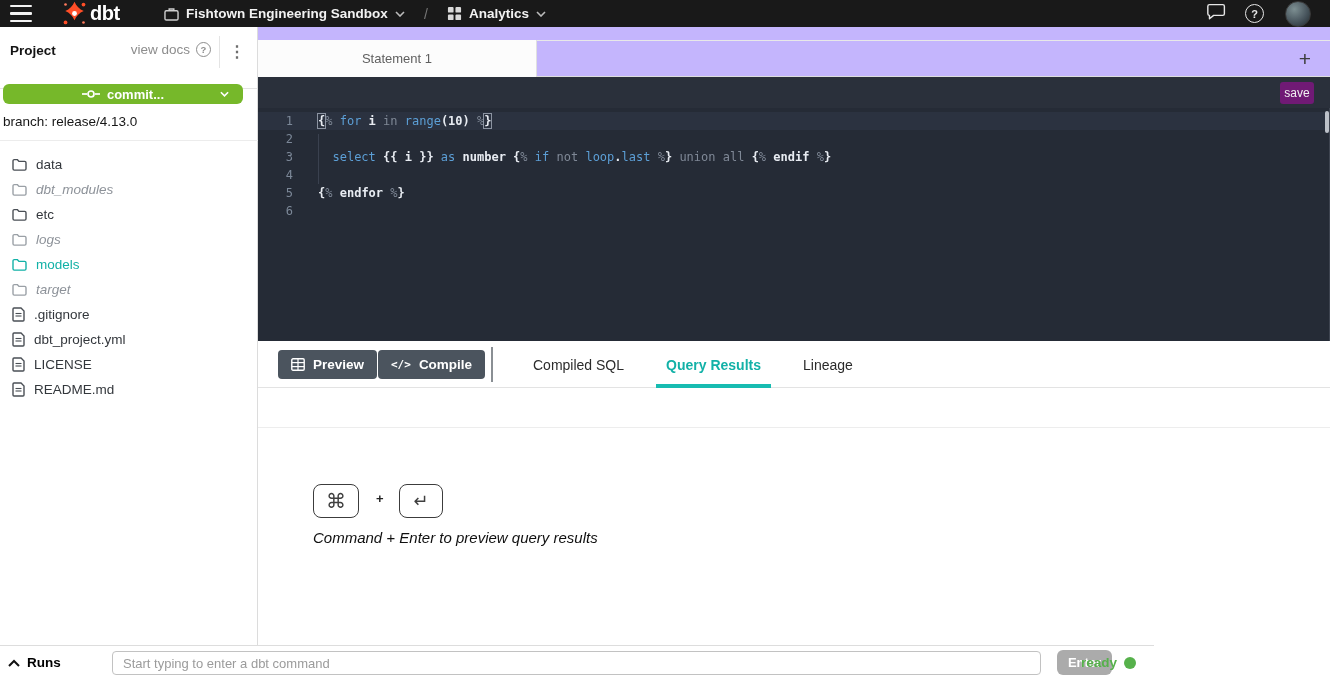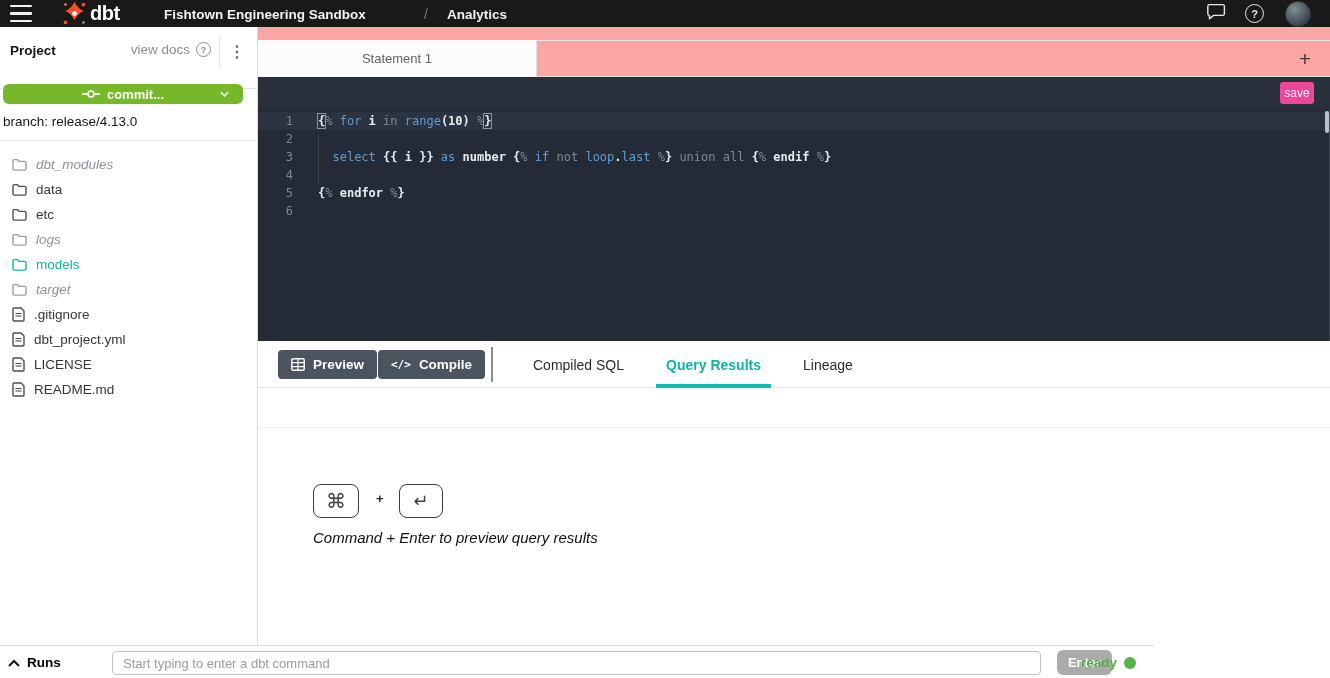--- a/index.html
+++ b/index.html
@@ -6,21 +6,21 @@
   html,body { background:#ffffff; }
   body { font-family:"Liberation Sans", sans-serif; }
   #app { position:relative; width:1330px; height:678px; overflow:hidden; background:#fff; }
 
   
   .topbar { position:absolute; left:0; top:0; width:1330px; height:27px; background:#191919; }
   .hamburger { position:absolute; left:10px; top:5px; width:22px; height:17px; display:flex; flex-direction:column; justify-content:space-between; cursor:pointer; }
   .hamburger span { display:block; height:2.4px; background:#f2f2f2; border-radius:1px; }
   .logo { position:absolute; left:62px; top:1px; display:flex; align-items:center; gap:3px; }
   .logo-text { color:#fff; font-size:20px; font-weight:800; letter-spacing:-0.5px; line-height:25px; }
-  .tb-group { position:absolute; top:0; height:27px; display:flex; align-items:center; gap:7px; cursor:pointer;flex-direction:column; }
+  .tb-group { position:absolute; top:0; height:27px; display:flex; align-items:center; gap:7px; cursor:pointer; }
   .tb-label { color:#f2f2f2; font-size:13.5px; font-weight:700; }
   .tb-slash { position:absolute; left:424px; top:0; height:27px; display:flex; align-items:center; color:#777; font-size:14px; }
   .tb-right { position:absolute; right:0; top:0; height:27px; display:flex; align-items:center; }
   .help-circle { width:19px; height:19px; border:1.8px solid #e6e6e6; border-radius:50%; color:#e6e6e6; font-size:11px; font-weight:700; display:flex; align-items:center; justify-content:center; }
   .avatar { width:26px; height:26px; border-radius:50%; background:radial-gradient(circle at 35% 30%, #7d8f92, #49565e 55%, #20292e); border:1px solid #3a3a3a; }
 
   
   .sidebar { position:absolute; left:0; top:27px; width:258px; height:618px; background:#fff; border-right:1px solid #dcdcdc; }
   .sb-header { position:absolute; left:0; top:0; width:100%; height:62px; border-bottom:1px solid #e4e4e4; }
   .sb-title { position:absolute; left:10px; top:16px; font-size:13.5px; font-weight:700; color:#141414; }
@@ -35,28 +35,28 @@
   .sb-rule { position:absolute; left:0; top:113px; width:258px; height:1px; background:#ececec; }
   .tree { position:absolute; left:0; top:125px; width:258px; }
   .tree-item { height:25px; display:flex; align-items:center; gap:9px; cursor:pointer; font-size:13.5px; color:#33373c; }
   .tree-item.lvl0 { padding-left:3px; }
   .tree-item.lvl1 { padding-left:12px; }
   .tree-item.muted { color:#8d9299; font-style:italic; }
   .tree-item.active { color:#12b1a7; }
   .tree-item svg { flex:0 0 auto; }
 
   
-  .tabbar { position:absolute; left:258px; top:27px; width:1072px; height:50px; background:#fca5a5; border-bottom:1px solid #dedede; }
+  .tabbar { position:absolute; left:258px; top:27px; width:1072px; height:50px; background:#c4b5fd; border-bottom:1px solid #dedede; }
   .tabbar-topline { position:absolute; left:0; top:13px; width:100%; height:1px; background:#e8e8e8; }
   .editor-tab { position:absolute; left:0; top:13px; width:279px; height:37px; background:#fcfcfc; border-right:1px solid #e0e0e0; display:flex; align-items:center; justify-content:center; font-size:13px; color:#5f5f5f; cursor:pointer; }
   .tab-plus { position:absolute; right:10px; top:13px; height:37px; width:30px; display:flex; align-items:center; justify-content:center; font-size:21px; font-weight:300; color:#3d3d3d; cursor:pointer; }
 
   
   .savebar { position:absolute; left:258px; top:77px; width:1072px; height:31px; background:#2a303b; }
-  .save-btn { position:absolute; right:16px; top:5px; width:34px; height:22px; background:#ec4899; border:none; border-radius:3px; color:#f2f2f2; font-size:12px; cursor:pointer; font-family:"Liberation Sans",sans-serif; }
+  .save-btn { position:absolute; right:16px; top:5px; width:34px; height:22px; background:#701a75; border:none; border-radius:3px; color:#f2f2f2; font-size:12px; cursor:pointer; font-family:"Liberation Sans",sans-serif; }
   .editor { position:absolute; left:258px; top:108px; width:1072px; height:233px; background:#252b36; font-family:"DejaVu Sans Mono", monospace; font-size:12px; }
   .editor-inner { position:absolute; left:0; top:4px; width:100%; }
   .code-row { position:relative; height:18px; line-height:18px; white-space:pre; }
   .code-row.active-line { background:#2b3240; }
   .gutter-num { position:absolute; left:0; width:35px; text-align:right; color:#7c8898; }
   .code-text { position:absolute; left:60px; }
   .tk-w { color:#e8ecf2; font-weight:600; }
   .tk-b { color:#5c9fd6; }
   .tk-g { color:#7f8896; }
   .tk-x { color:#e8ecf2; font-weight:600; outline:1px solid #8b93a1; }
@@ -169,35 +169,35 @@
         <line x1="13" y1="5" x2="18" y2="5" stroke="#fff" stroke-width="1.7"></line>
       </svg>
       <span>commit...</span>
       <svg class="commit-chev" width="9" height="6" viewBox="0 0 10 6">
           <path d="M1 1l4 4 4-4" fill="none" stroke="#fff" stroke-width="1.8"></path>
         </svg>
     </button>
     <div class="branch-row">branch: release/4.13.0</div>
     <div class="sb-rule"></div>
     <div class="tree" id="file-tree">
+        <div class="tree-item lvl1">
+          <span style="display: flex;">
+            <svg width="15" height="13" viewBox="0 0 16 14">
+              <path d="M1 3.2c0-.8.6-1.4 1.4-1.4h3.4l1.6 1.8h6.2c.8 0 1.4.6 1.4 1.4v6.6c0 .8-.6 1.4-1.4 1.4H2.4c-.8 0-1.4-.6-1.4-1.4V3.2z" fill="none" stroke="#4a4f55" stroke-width="1.5"></path>
+            </svg>
+          </span>
+          <span>data</span>
+        </div>
         <div class="tree-item lvl1 muted">
           <span style="display: flex;">
             <svg width="15" height="13" viewBox="0 0 16 14">
               <path d="M1 3.2c0-.8.6-1.4 1.4-1.4h3.4l1.6 1.8h6.2c.8 0 1.4.6 1.4 1.4v6.6c0 .8-.6 1.4-1.4 1.4H2.4c-.8 0-1.4-.6-1.4-1.4V3.2z" fill="none" stroke="#9aa0a6" stroke-width="1.5"></path>
             </svg>
           </span>
           <span>dbt_modules</span>
-        </div>
-        <div class="tree-item lvl1">
-          <span style="display: flex;">
-            <svg width="15" height="13" viewBox="0 0 16 14">
-              <path d="M1 3.2c0-.8.6-1.4 1.4-1.4h3.4l1.6 1.8h6.2c.8 0 1.4.6 1.4 1.4v6.6c0 .8-.6 1.4-1.4 1.4H2.4c-.8 0-1.4-.6-1.4-1.4V3.2z" fill="none" stroke="#4a4f55" stroke-width="1.5"></path>
-            </svg>
-          </span>
-          <span>data</span>
         </div>
         <div class="tree-item lvl1">
           <span style="display: flex;">
             <svg width="15" height="13" viewBox="0 0 16 14">
               <path d="M1 3.2c0-.8.6-1.4 1.4-1.4h3.4l1.6 1.8h6.2c.8 0 1.4.6 1.4 1.4v6.6c0 .8-.6 1.4-1.4 1.4H2.4c-.8 0-1.4-.6-1.4-1.4V3.2z" fill="none" stroke="#4a4f55" stroke-width="1.5"></path>
             </svg>
           </span>
           <span>etc</span>
         </div>
         <div class="tree-item lvl1 muted">

